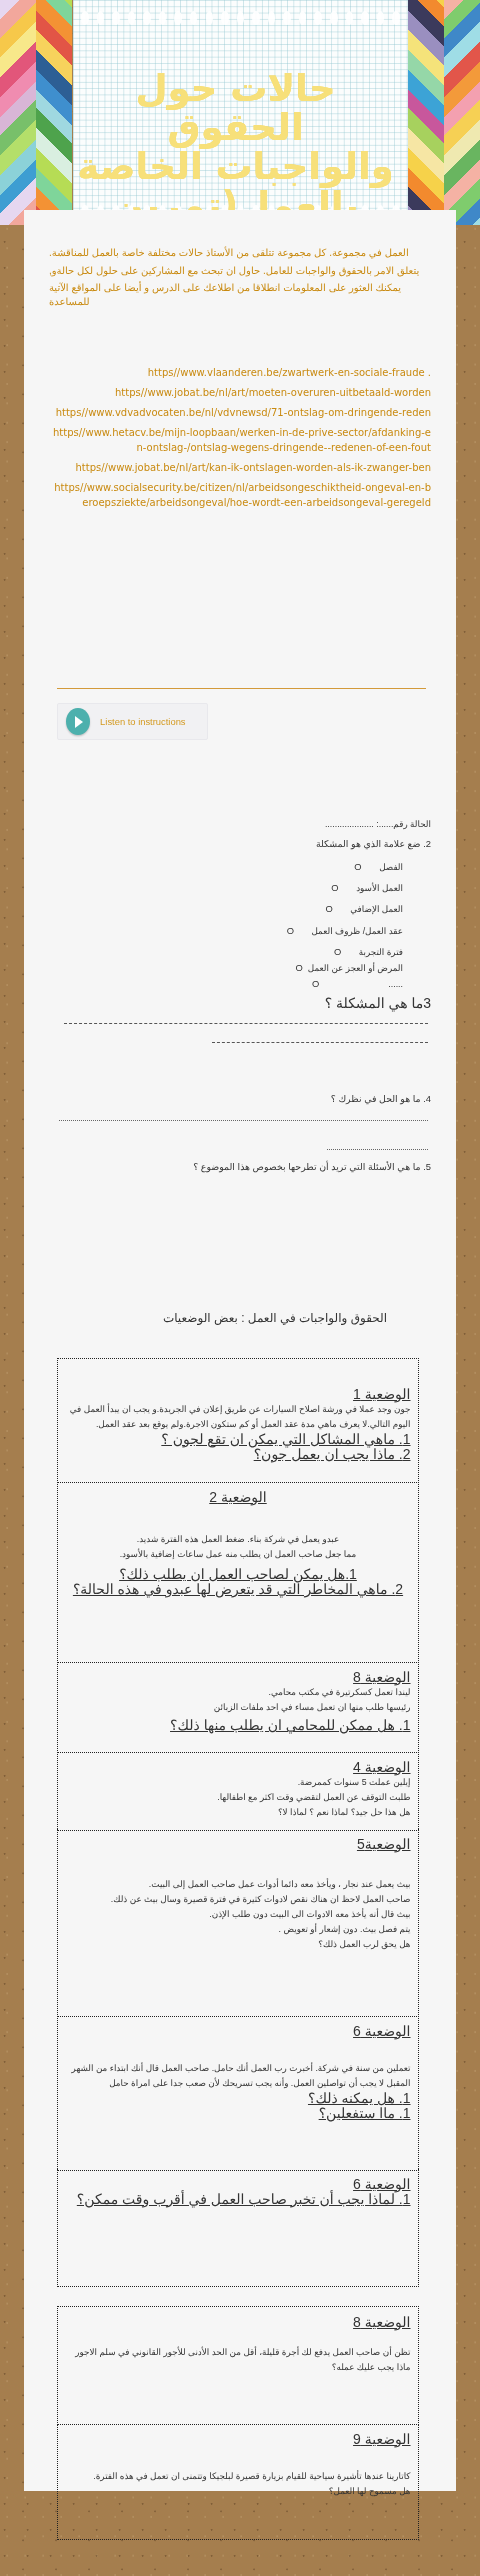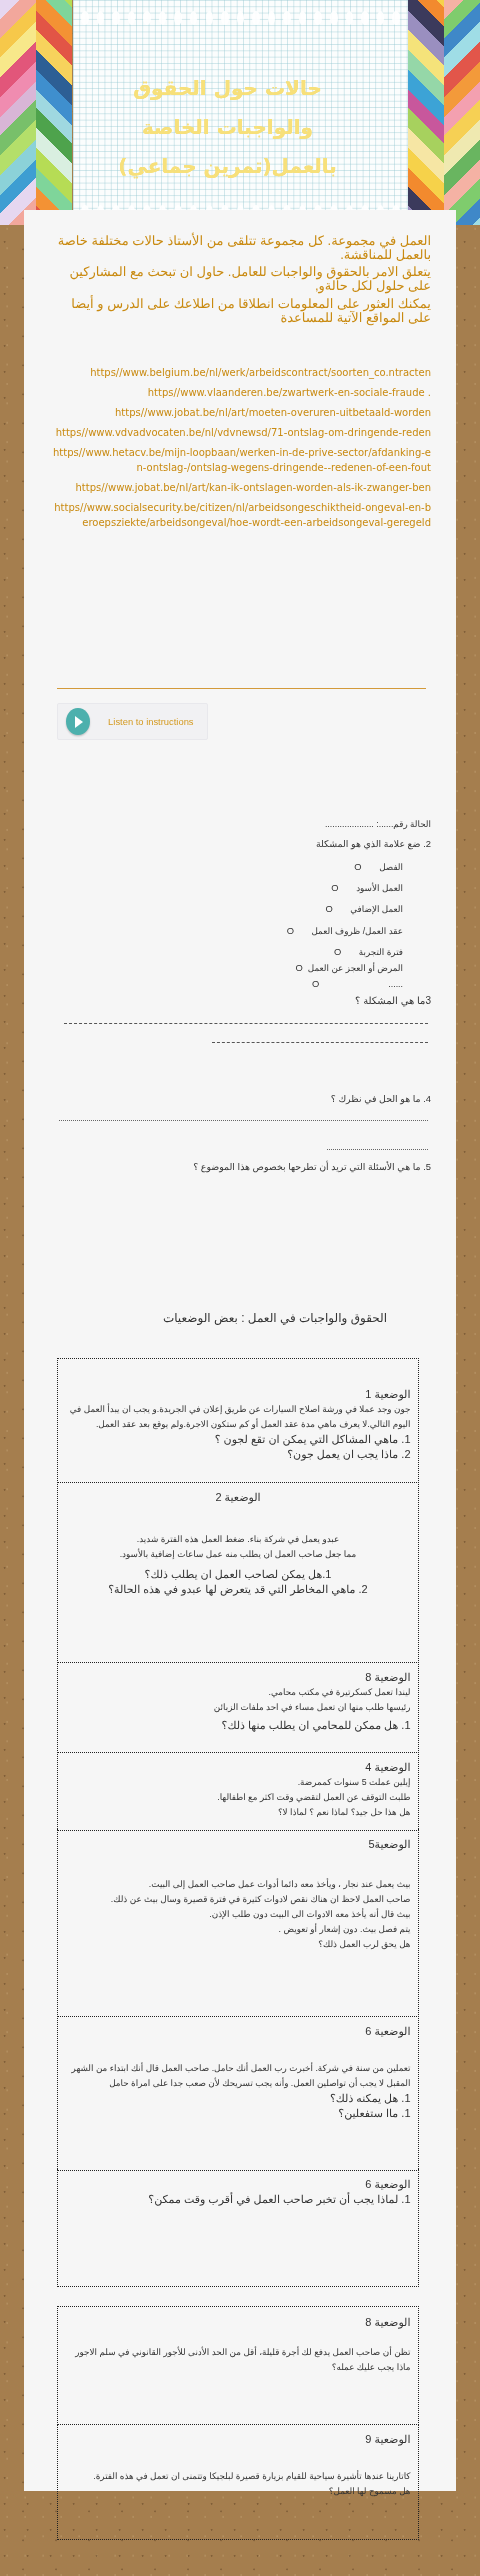--- a/index.html
+++ b/index.html
@@ -29,40 +29,40 @@
   .chev.r2{left:444px;width:36px;background:repeating-linear-gradient(135deg,
       #f5b2a4 0 13.8px,#7fcc6d 13.8px 27.5px,#3f88c8 27.5px 41px,#9fdde6 41px 55px,#e2564a 55px 69px,
       #f39a3a 69px 83px,#f3a0b0 83px 96px,#f6d054 96px 110px,#efe9b0 110px 124px,#69b560 124px 138px);}
   .grid{position:absolute;left:73px;top:0;width:335px;height:225px;
     background-color:#fbfdfd;
     background-image:linear-gradient(rgba(150,200,210,.45) 0.6px,transparent 0.6px),
       linear-gradient(90deg,rgba(150,200,210,.45) 0.6px,transparent 0.6px);
     background-size:6.3px 6.3px;}
   .holes{position:absolute;left:81px;width:319px;height:15px;display:flex;justify-content:space-between;}
   .holes span{width:7.5px;height:13.8px;border-radius:50%;background:#fff;opacity:.9;}
-  .title{position:absolute;left:68px;top:69px;width:319px;text-align:center;
-    color:#f7e07a;font-family:"DejaVu Sans",sans-serif;font-weight:bold;font-size:20px;line-height:39px;
+  .title{position:absolute;left:76px;top:69px;width:319px;text-align:center;
+    color:#f7e07a;font-family:"DejaVu Sans",sans-serif;font-weight:bold;font-size:37px;line-height:39px;
     direction:rtl;text-shadow:0 0 0.6px #f4d560;}
   .card{position:absolute;left:24px;top:210px;width:432px;height:2281px;background:#f6f6f6;}
-  .intro{position:absolute;left:25px;top:24px;width:382px;direction:rtl;text-align:right;
-    color:#c98a10;font-size:13px;line-height:13.8px;}
+  .intro{position:absolute;left:25px;top:36px;width:382px;direction:rtl;text-align:left;
+    color:#c98a10;font-size:10px;line-height:13.8px;}
   .intro p{margin:0 0 3.8px 0;}
   .links{position:absolute;left:25px;top:155px;width:382px;direction:ltr;text-align:right;
     color:#c98a10;font-family:"DejaVu Sans",sans-serif;font-size:10px;line-height:15px;word-break:break-all;}
   .links a{display:block;margin-bottom:5px;color:#c98a10;text-decoration:none;}
   .rule{position:absolute;left:33px;top:478px;width:369px;height:0.6px;background:#d39a3a;}
   .listen{position:absolute;left:33px;top:493px;width:149px;height:35px;background:#f1f1f3;border:0.6px solid #e8e8ec;border-radius:1.9px;display:flex;align-items:center;}
   .play{width:24px;height:27.5px;border-radius:50%;background:#4db0ad;margin-left:8.1px;display:flex;align-items:center;justify-content:center;box-shadow:0 1.3px 1.9px rgba(0,0,0,.2);}
   .play::after{content:"";border-left:8.8px solid #fff;border-top:6.3px solid transparent;border-bottom:6.3px solid transparent;margin-left:1.9px;}
-  .listen span.lbl{margin-left:18px;color:#d49a20;font-size:9.4px;}
+  .listen span.lbl{margin-left:10px;color:#d49a20;font-size:9.4px;}
   .ar{font-family:"Liberation Sans",sans-serif;}
   .dash{position:absolute;border-top:1.3px dashed #555;height:0;}
   .dots{position:absolute;border-top:1.3px dotted #666;height:0;}
   .box{position:absolute;left:33px;width:362px;border:1.3px dotted #222;direction:rtl;text-align:right;color:#333;font-size:8.8px;line-height:15px;padding:0 7.5px;box-sizing:border-box;}
-  .box .h{font-size:11px;}
+  .box .h{font-size:14px;text-decoration:underline;}
   .opt{position:absolute;direction:rtl;color:#333;font-size:8.8px;white-space:nowrap;}
 </style>
 </head>
 <body>
 
 <div class="header">
   <div class="chev l1"></div>
   <div class="chev l2"></div>
   <div class="grid"></div>
   <div class="holes" style="top:11.3px">
@@ -122,21 +122,20 @@
 
 <div class="card">
 
   <div class="intro">
     <p>العمل في مجموعة. كل مجموعة تتلقى من الأستاذ حالات مختلفة خاصة بالعمل للمناقشة.</p>
     <p>يتعلق الامر بالحقوق والواجبات للعامل. حاول ان تبحث مع المشاركين على حلول لكل حالةو,</p>
     <p>يمكنك العثور على المعلومات انطلاقا من اطلاعك على الدرس و أيضا على المواقع الآتية للمساعدة</p>
   </div>
 
   <div class="links">
-    <a>https//www.belgium.be/nl/werk/arbeidscontract/soorten_co.ntracten</a>
     <a>https//www.vlaanderen.be/zwartwerk-en-sociale-fraude .</a>
     <a>https//www.jobat.be/nl/art/moeten-overuren-uitbetaald-worden</a>
     <a>https//www.vdvadvocaten.be/nl/vdvnewsd/71-ontslag-om-dringende-reden</a>
     <a>https//www.hetacv.be/mijn-loopbaan/werken-in-de-prive-sector/afdanking-en-ontslag-/ontslag-wegens-dringende--redenen-of-een-fout</a>
     <a>https//www.jobat.be/nl/art/kan-ik-ontslagen-worden-als-ik-zwanger-ben</a>
     <a>https//www.socialsecurity.be/citizen/nl/arbeidsongeschiktheid-ongeval-en-beroepsziekte/arbeidsongeval/hoe-wordt-een-arbeidsongeval-geregeld</a>
   </div>
 
   <div class="rule"></div>
 
@@ -149,21 +148,21 @@
   <div class="opt ar" style="right:25px;top:628px;font-size:9.4px;">2. ضع علامة الذي هو المشكلة</div>
 
   <div class="opt" style="right:53px;top:651px;"><span>الفصل</span><span style="margin-right:17.5px;font-size:9.4px">O</span></div>
   <div class="opt" style="right:53px;top:672px;"><span>العمل الأسود</span><span style="margin-right:17.5px;font-size:9.4px">O</span></div>
   <div class="opt" style="right:53px;top:693px;"><span>العمل الإضافي</span><span style="margin-right:17.5px;font-size:9.4px">O</span></div>
   <div class="opt" style="right:53px;top:715px;"><span>عقد العمل/ ظروف العمل</span><span style="margin-right:17.5px;font-size:9.4px">O</span></div>
   <div class="opt" style="right:53px;top:736px;"><span>فترة التجربة</span><span style="margin-right:17.5px;font-size:9.4px">O</span></div>
   <div class="opt" style="right:53px;top:752px;"><span>المرض أو العجز عن العمل</span><span style="margin-right:5px;font-size:9.4px">O</span></div>
   <div class="opt" style="right:53px;top:768px;"><span>......</span><span style="margin-right:69px;font-size:9.4px">O</span></div>
 
-  <div class="opt ar" style="right:25px;top:785px;font-size:10px;">3ما هي المشكلة ؟</div>
+  <div class="opt ar" style="right:25px;top:785px;font-size:14px;">3ما هي المشكلة ؟</div>
   <div class="dash" style="left:40px;width:364px;top:813px;"></div>
   <div class="dash" style="left:188px;width:216px;top:832px;"></div>
 
   <div class="opt ar" style="right:25px;top:883px;font-size:9.4px;">4. ما هو الحل في نظرك ؟</div>
   <div class="dots" style="left:35px;width:369px;top:910px;"></div>
   <div class="dots" style="left:303px;width:101px;top:939px;"></div>
   <div class="opt ar" style="right:25px;top:951px;font-size:9.4px;">5. ما هي الأسئلة التي تريد أن تطرحها بخصوص هذا الموضوع ؟</div>
 
   <div class="opt ar" style="right:69px;top:1101px;font-size:12px;">الحقوق والواجبات في العمل : بعض الوضعيات</div>
 

